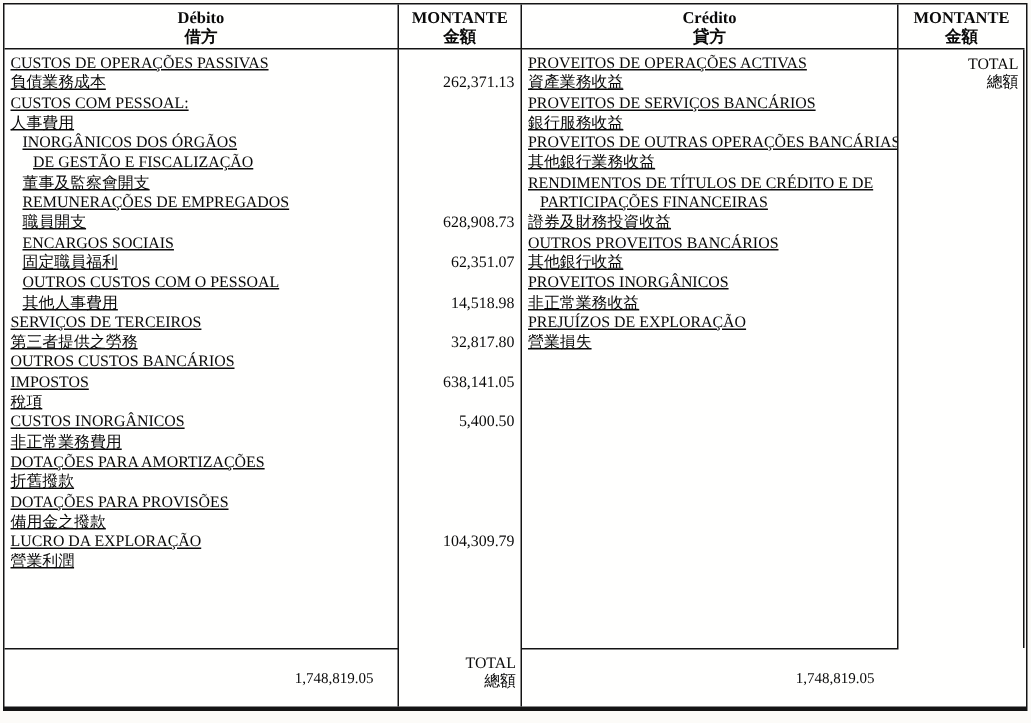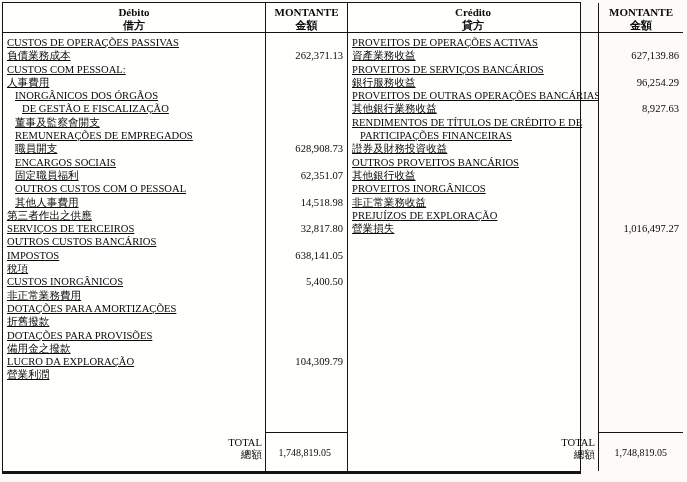--- a/index.html
+++ b/index.html
@@ -10,21 +10,21 @@
   }
   .page {
     position: relative;
     width: 687px; height: 482px;
     background: #fcfbf8;
     overflow: hidden;
   }
   .pl-table {
     position: absolute;
     left: 2px; top: 2px;
-    width: 579px;
+    width: 683px;
     background: #fffffe;
     border: 1.5px solid #141414;
     border-bottom-width: 3px;
     display: grid;
     grid-template-columns: 263px 82px 251px 84px;
     grid-template-rows: 30px 399px 39px;
     color: #0a0a0a;
   }
   .cell { overflow: hidden; }
   .br { border-right: 1px solid #141414; }
@@ -96,22 +96,22 @@
         <div class="line indent-0">人事費用</div>
         <div class="line indent-1">INORGÂNICOS DOS ÓRGÃOS</div>
         <div class="line indent-2">DE GESTÃO E FISCALIZAÇÃO</div>
         <div class="line indent-1">董事及監察會開支</div>
         <div class="line indent-1">REMUNERAÇÕES DE EMPREGADOS</div>
         <div class="line indent-1">職員開支</div>
         <div class="line indent-1">ENCARGOS SOCIAIS</div>
         <div class="line indent-1">固定職員福利</div>
         <div class="line indent-1">OUTROS CUSTOS COM O PESSOAL</div>
         <div class="line indent-1">其他人事費用</div>
-        <div class="line indent-0">第三者作出之供應</div>
         <div class="line indent-0">SERVIÇOS DE TERCEIROS</div>
+        <div class="line indent-0">第三者提供之勞務</div>
         <div class="line indent-0">OUTROS CUSTOS BANCÁRIOS</div>
         <div class="line indent-0">IMPOSTOS</div>
         <div class="line indent-0">稅項</div>
         <div class="line indent-0">CUSTOS INORGÂNICOS</div>
         <div class="line indent-0">非正常業務費用</div>
         <div class="line indent-0">DOTAÇÕES PARA AMORTIZAÇÕES</div>
         <div class="line indent-0">折舊撥款</div>
         <div class="line indent-0">DOTAÇÕES PARA PROVISÕES</div>
         <div class="line indent-0">備用金之撥款</div>
         <div class="line indent-0">LUCRO DA EXPLORAÇÃO</div>
@@ -158,37 +158,20 @@
         <div class="line indent-0">RENDIMENTOS DE TÍTULOS DE CRÉDITO E DE</div>
         <div class="line indent-1">PARTICIPAÇÕES FINANCEIRAS</div>
         <div class="line indent-0">證券及財務投資收益</div>
         <div class="line indent-0">OUTROS PROVEITOS BANCÁRIOS</div>
         <div class="line indent-0">其他銀行收益</div>
         <div class="line indent-0">PROVEITOS INORGÂNICOS</div>
         <div class="line indent-0">非正常業務收益</div>
         <div class="line indent-0">PREJUÍZOS DE EXPLORAÇÃO</div>
         <div class="line indent-0">營業損失</div>
       </div>
-    <div class="cell amts" id="right-amts">
-        <div class="line amount"></div>
-        <div class="line amount">627,139.86</div>
-        <div class="line amount"></div>
-        <div class="line amount">96,254.29</div>
-        <div class="line amount"></div>
-        <div class="line amount">8,927.63</div>
-        <div class="line amount"></div>
-        <div class="line amount"></div>
-        <div class="line amount"></div>
-        <div class="line amount"></div>
-        <div class="line amount"></div>
-        <div class="line amount"></div>
-        <div class="line amount"></div>
-        <div class="line amount"></div>
-        <div class="line amount">1,016,497.27</div>
-      </div>
 
     <div class="cell total-desc br">
       <div class="tl">TOTAL</div>
       <div class="tl">總額</div>
     </div>
     <div class="cell total-amt br">1,748,819.05</div>
     <div class="cell total-desc br">
       <div class="tl">TOTAL</div>
       <div class="tl">總額</div>
     </div>

